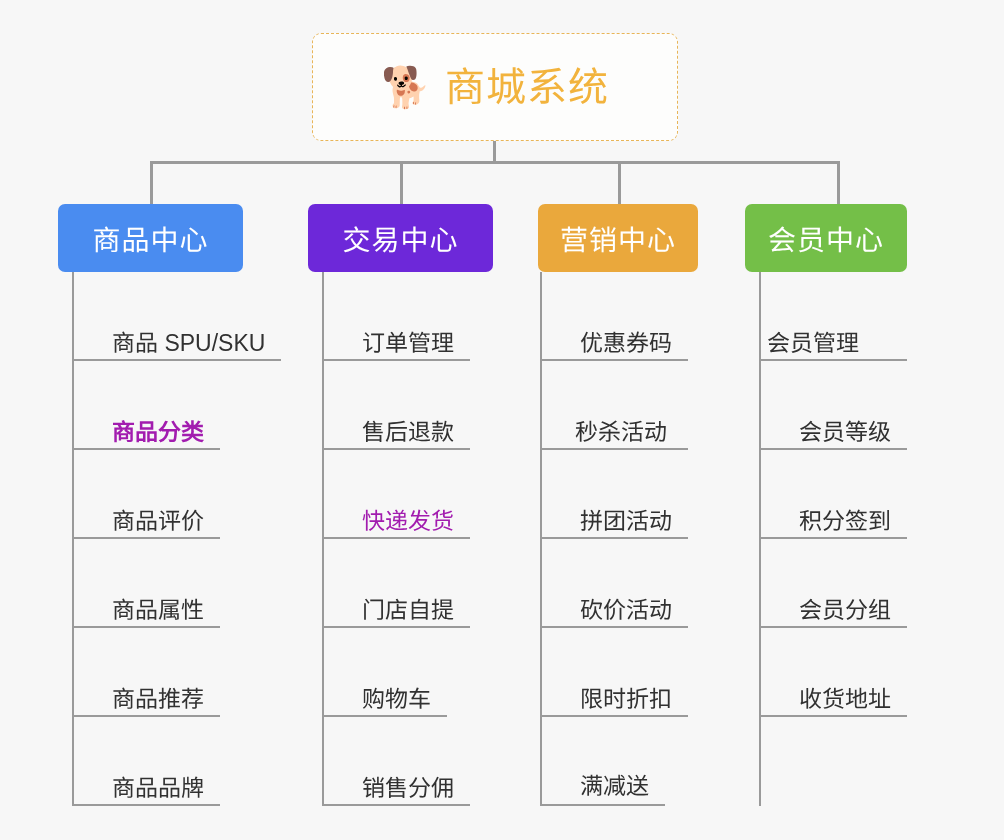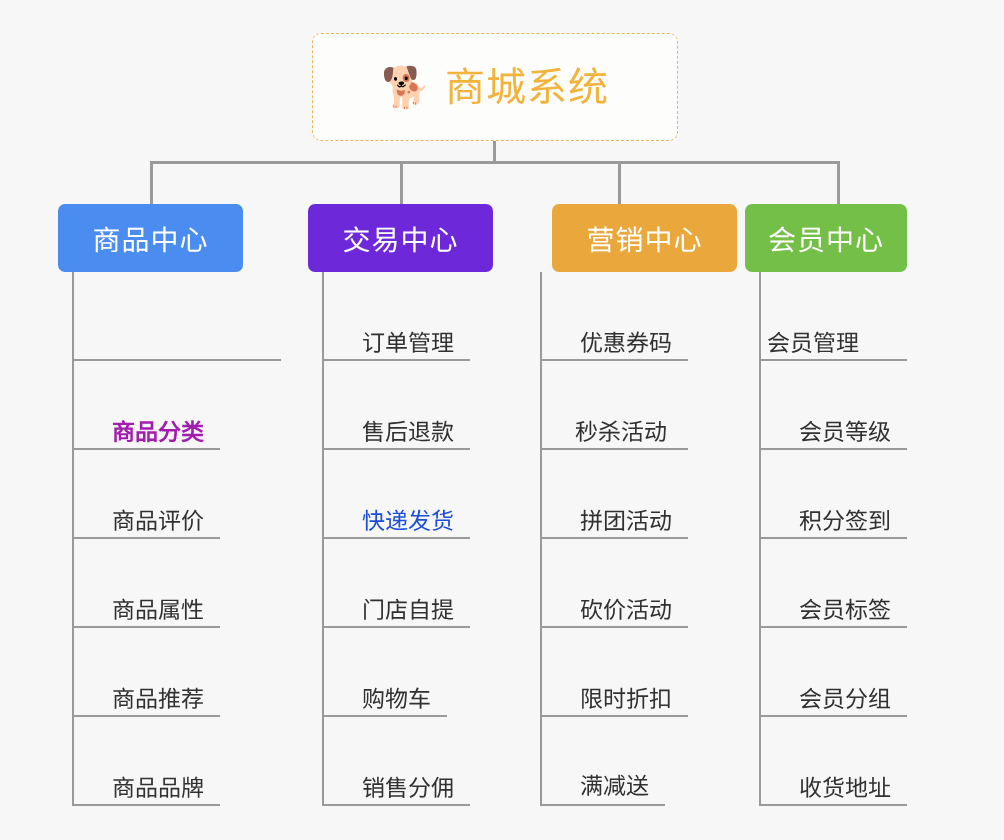--- a/index.html
+++ b/index.html
@@ -78,21 +78,21 @@
     align-items: center;
     justify-content: center;
     color: #ffffff;
     font-size: 28px;
     letter-spacing: 1px;
     white-space: nowrap;
     box-sizing: border-box;
   }
   .cat-0 { left: 58px;  width: 185px; }
   .cat-1 { left: 308px; width: 185px; }
-  .cat-2 { left: 552px; width: 185px; }
+  .cat-2 { left: 538px; width: 160px; }
   .cat-3 { left: 745px; width: 162px; }
 
   
   .branch {
     position: absolute;
     top: 272px;
   }
   .branch-trunk {
     position: absolute;
     left: 0;
@@ -154,20 +154,21 @@
   <div class="category-box cat-2" style="background: rgb(234, 168, 60);">
     <span>营销中心</span>
   </div>
   <div class="category-box cat-3" style="background: rgb(116, 191, 72);">
     <span>会员中心</span>
   </div>
 
   <div class="branch br-0">
     <div class="branch-trunk" style="height: 534px; background: rgb(154, 154, 154);"></div>
     <div class="leaf">
+        <span class="leaf-label" style="color: rgb(49, 49, 49);">商品 SPU/SKU</span>
         <span class="leaf-rule" style="width: 209px; background: rgb(154, 154, 154);"></span>
       </div>
     <div class="leaf">
         <span class="leaf-label" style="color: #a21caf; font-weight: bold;">商品分类</span>
         <span class="leaf-rule" style="width: 148px; background: rgb(154, 154, 154);"></span>
       </div>
     <div class="leaf">
         <span class="leaf-label" style="color: rgb(49, 49, 49);">商品评价</span>
         <span class="leaf-rule" style="width: 148px; background: rgb(154, 154, 154);"></span>
       </div>
@@ -189,21 +190,21 @@
     <div class="branch-trunk" style="height: 534px; background: rgb(154, 154, 154);"></div>
     <div class="leaf">
         <span class="leaf-label" style="color: rgb(49, 49, 49);">订单管理</span>
         <span class="leaf-rule" style="width: 148px; background: rgb(154, 154, 154);"></span>
       </div>
     <div class="leaf">
         <span class="leaf-label" style="color: rgb(49, 49, 49);">售后退款</span>
         <span class="leaf-rule" style="width: 148px; background: rgb(154, 154, 154);"></span>
       </div>
     <div class="leaf">
-        <span class="leaf-label" style="color: #1d4ed8;">快递发货</span>
+        <span class="leaf-label" style="color: #a21caf;">快递发货</span>
         <span class="leaf-rule" style="width: 148px; background: rgb(154, 154, 154);"></span>
       </div>
     <div class="leaf">
         <span class="leaf-label" style="color: rgb(49, 49, 49);">门店自提</span>
         <span class="leaf-rule" style="width: 148px; background: rgb(154, 154, 154);"></span>
       </div>
     <div class="leaf">
         <span class="leaf-label" style="color: rgb(49, 49, 49);">购物车</span>
         <span class="leaf-rule" style="width: 125px; background: rgb(154, 154, 154);"></span>
       </div>
@@ -249,24 +250,20 @@
       </div>
     <div class="leaf">
         <span class="leaf-label" style="color: rgb(49, 49, 49);">会员等级</span>
         <span class="leaf-rule" style="width: 148px; background: rgb(154, 154, 154);"></span>
       </div>
     <div class="leaf">
         <span class="leaf-label" style="color: rgb(49, 49, 49);">积分签到</span>
         <span class="leaf-rule" style="width: 148px; background: rgb(154, 154, 154);"></span>
       </div>
     <div class="leaf">
-        <span class="leaf-label" style="color: rgb(49, 49, 49);">会员标签</span>
-        <span class="leaf-rule" style="width: 148px; background: rgb(154, 154, 154);"></span>
-      </div>
-    <div class="leaf">
         <span class="leaf-label" style="color: rgb(49, 49, 49);">会员分组</span>
         <span class="leaf-rule" style="width: 148px; background: rgb(154, 154, 154);"></span>
       </div>
     <div class="leaf">
         <span class="leaf-label" style="color: rgb(49, 49, 49);">收货地址</span>
         <span class="leaf-rule" style="width: 148px; background: rgb(154, 154, 154);"></span>
       </div>
   </div>
 
 </div>

